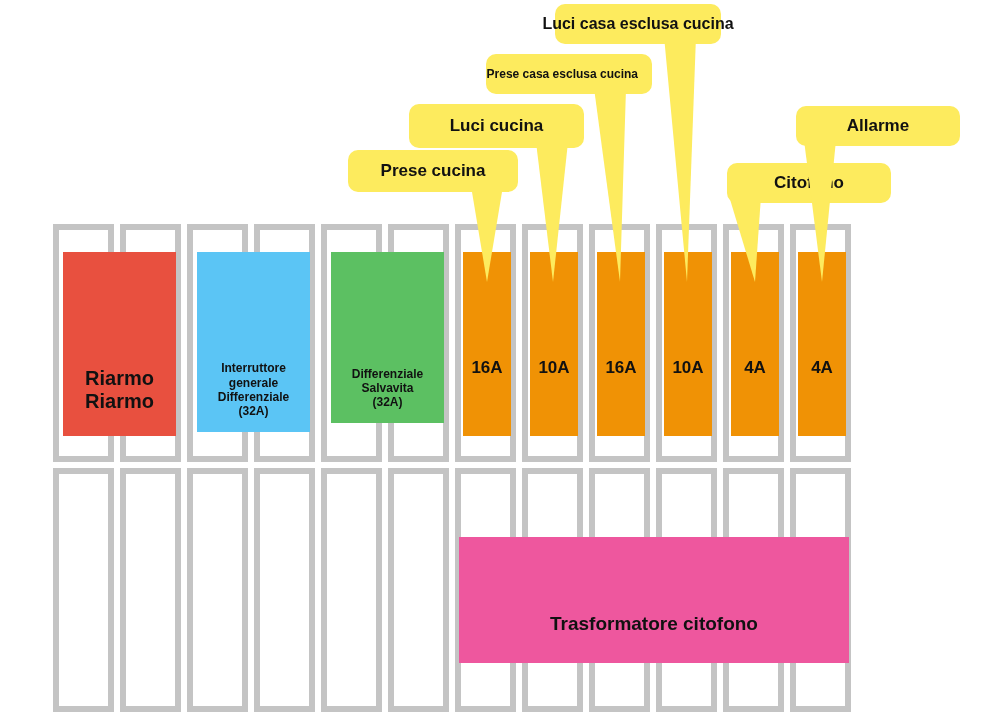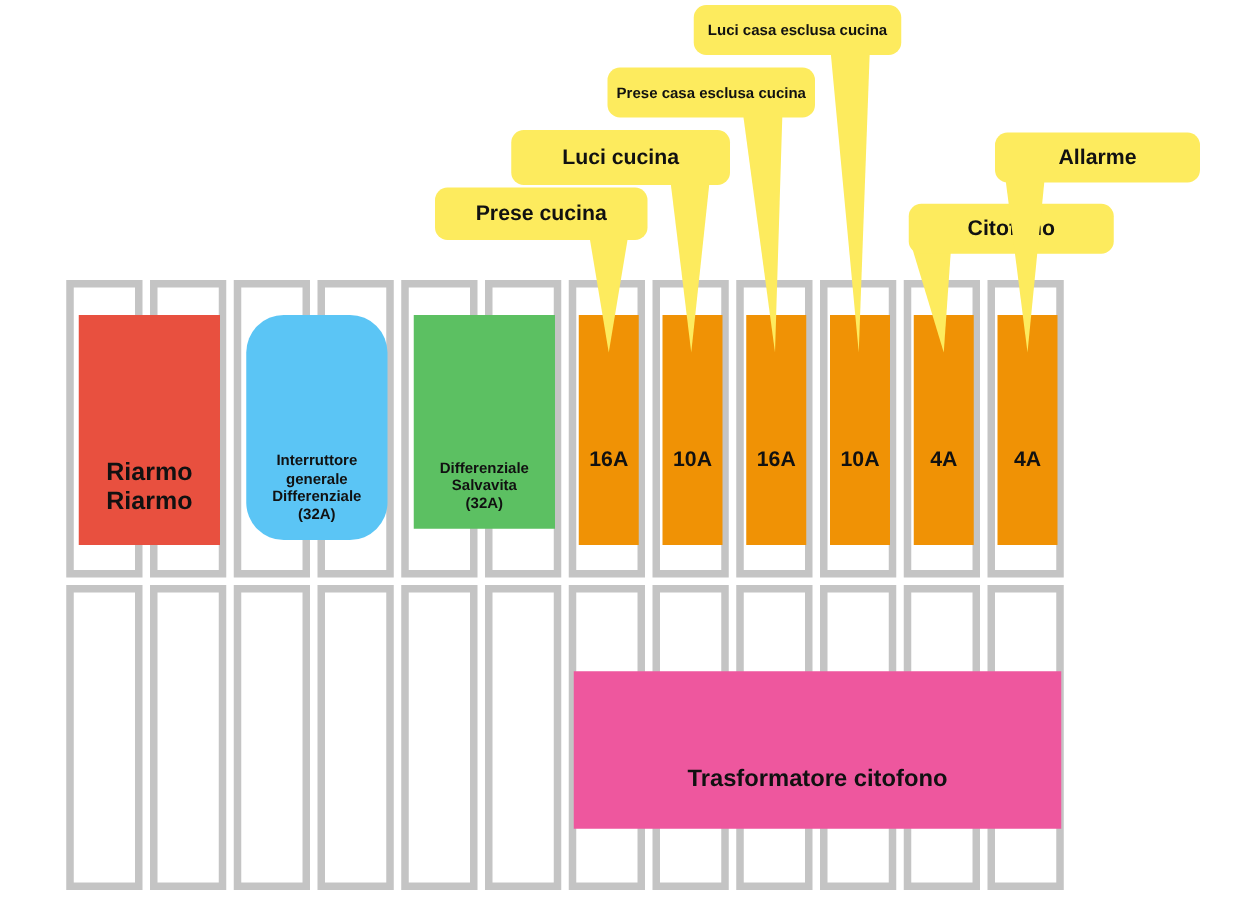--- a/index.html
+++ b/index.html
@@ -28,21 +28,21 @@
     display:flex;
     align-items:flex-end;
     justify-content:center;
     text-align:center;
     color:#111111;
     line-height:1.18;
   }
   .module .mlabel{display:block;width:100%;margin-top:48px;}
 
   .module.red{background:#e8503f;}
-  .module.blue{background:#5bc5f5;border-radius:30px;}
+  .module.blue{background:#5bc5f5;}
   .module.green{background:#5cc062;}
   .module.orange{background:#f09205;align-items:center;}
   .module.pink{background:#ee579e;align-items:center;}
 
   .module.red .mlabel{font-size:20px;font-weight:bold;padding-bottom:22px;}
   .module.blue .mlabel{font-size:12px;font-weight:bold;padding-bottom:14px;}
   .module.green .mlabel{font-size:12px;font-weight:bold;padding-bottom:14px;}
   .module.orange .mlabel{font-size:17px;font-weight:bold;}
   .module.pink .mlabel{font-size:19px;font-weight:bold;}
 
@@ -148,30 +148,30 @@
     </svg>
     <div class="bubble" style="left:409px;top:104px;width:175px;height:44px;font-size:17px;">
       <span>Luci cucina</span>
     </div>
   </div>
 
   <div class="callout">
     <svg class="pointer" style="left:580px;top:88px;width:90px;height:194px;" viewBox="0 0 90 194" preserveAspectRatio="none">
       <polygon points="14,0 46,0 40,194"></polygon>
     </svg>
-    <div class="bubble" style="left:486px;top:54px;width:166px;height:40px;font-size:12px;">
+    <div class="bubble" style="left:486px;top:54px;width:166px;height:40px;font-size:12px;justify-content:flex-end;">
       <span>Prese casa esclusa cucina</span>
     </div>
   </div>
 
   <div class="callout">
     <svg class="pointer" style="left:650px;top:36px;width:90px;height:246px;" viewBox="0 0 90 246" preserveAspectRatio="none">
       <polygon points="14,0 46,0 37,246"></polygon>
     </svg>
-    <div class="bubble" style="left:555px;top:4px;width:166px;height:40px;font-size:12px;">
+    <div class="bubble" style="left:555px;top:4px;width:166px;height:40px;font-size:16px;">
       <span>Luci casa esclusa cucina</span>
     </div>
   </div>
 
   <div class="callout">
     <svg class="pointer" style="left:723px;top:196px;width:80px;height:86px;" viewBox="0 0 80 86" preserveAspectRatio="none">
       <polygon points="6,0 38,0 32,86"></polygon>
     </svg>
     <div class="bubble" style="left:727px;top:163px;width:164px;height:40px;font-size:17px;">
       <span>Citofono</span>

